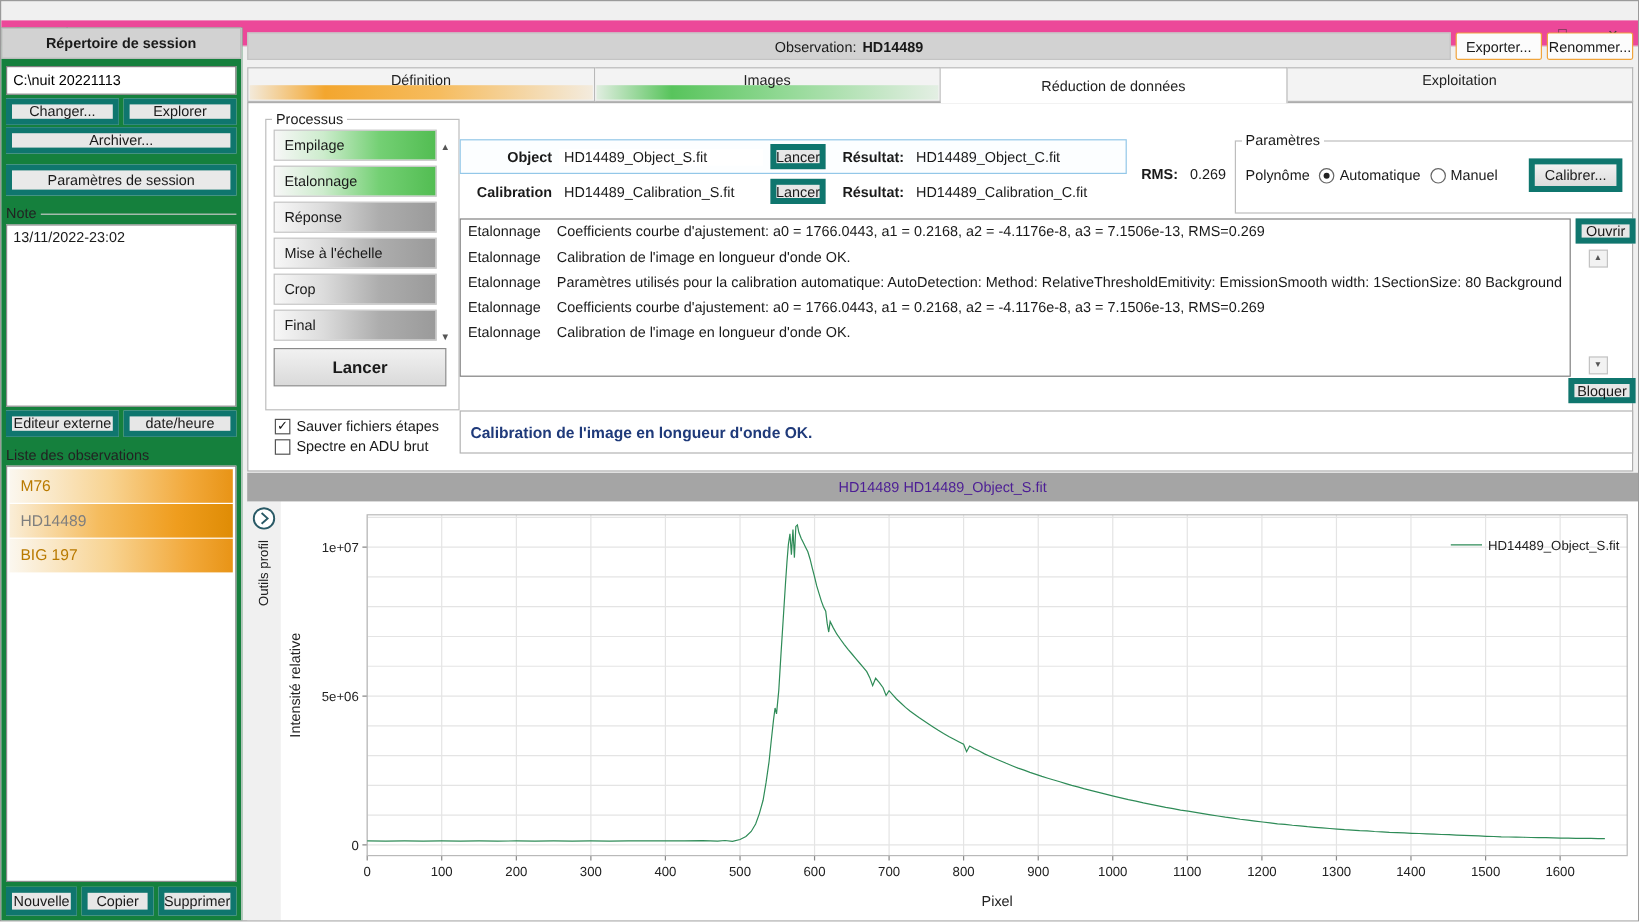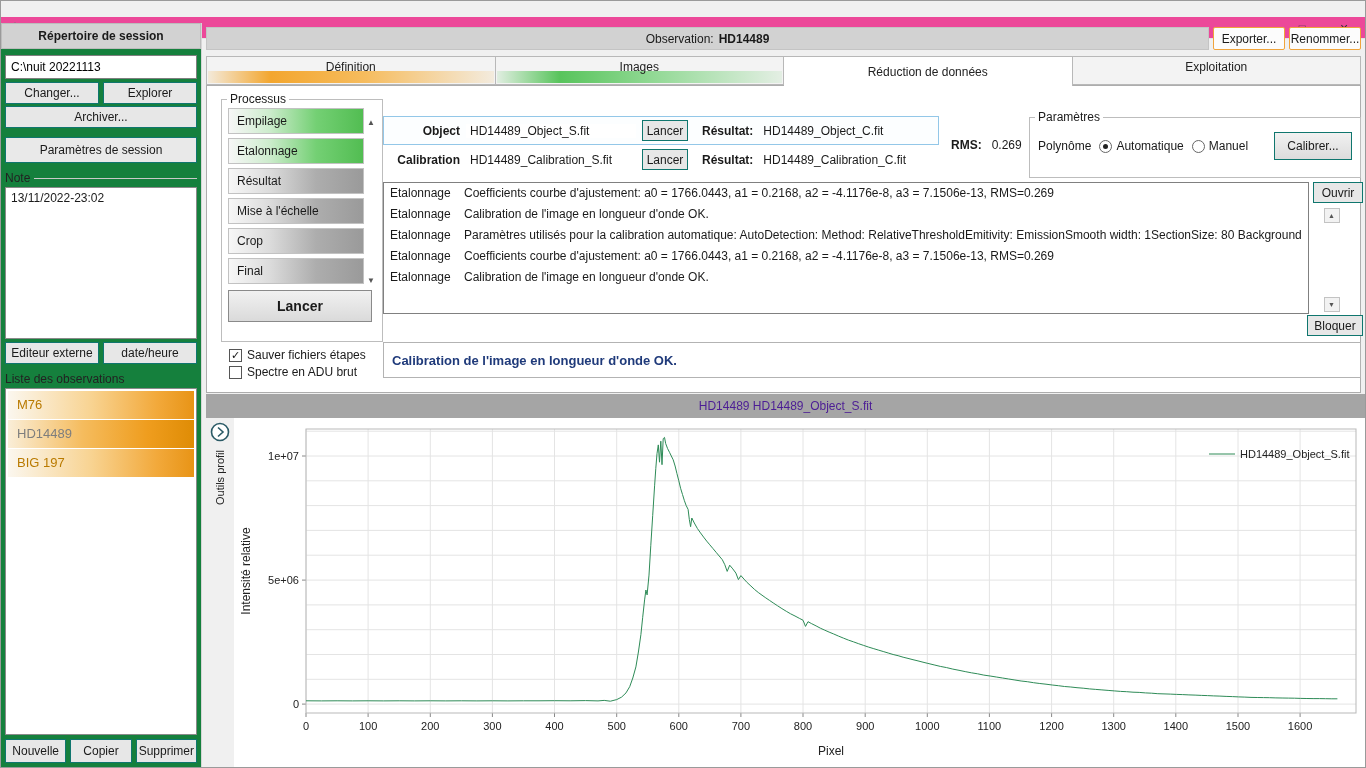--- a/index.html
+++ b/index.html
@@ -8,21 +8,21 @@
   .app { position:relative; width:1366px; height:768px; background:#f0f0f0; overflow:hidden; border:1px solid #9a9a9a; }
 
   
   .titlebar { position:absolute; left:0; top:16px; right:0; height:22px; background:#ec4899; display:flex; align-items:center; border-bottom:1px solid #e3e3e3; }
   .titlebar .appicon { margin:0 6px 0 7px; display:flex; }
   .titlebar .ttl { font-size:12px; color:#222; }
   .wbtns { margin-left:auto; display:flex; height:22px; }
   .wbtn { width:42px; height:22px; display:flex; align-items:center; justify-content:center; font-size:11px; color:#333; }
 
   
-  .btn { background:#e7e7e7; border:1px solid #0f766e; display:flex; align-items:center; justify-content:center; font-size:12px; color:#1a1a1a; }
+  .btn { background:#e7e7e7; border:5px solid #0f766e; display:flex; align-items:center; justify-content:center; font-size:12px; color:#1a1a1a; }
   .chk { width:13px; height:13px; border:1px solid #555; background:#fff; font-size:11px; line-height:11px; text-align:center; font-weight:bold; color:#111; flex-shrink:0; }
   .radio { width:13px; height:13px; border:1px solid #666; border-radius:50%; background:#fff; flex-shrink:0; }
   .radio::after { content:""; display:block; width:5px; height:5px; border-radius:50%; background:#222; margin:3px; opacity:0; }
   .radio.on::after { opacity:1; }
   fieldset { border:1px solid #bdbdbd; }
   legend { font-size:12px; padding:0 3px; margin-left:5px; color:#1a1a1a; }
 
   
   .sidebar { position:absolute; left:0; top:22px; width:201px; bottom:0; background:#15803d; display:flex; flex-direction:column; border-right:1px solid #d6d6d6; }
   .sb-header { height:26px; background:#d2d2d2; border:1px solid #bcbcbc; font-weight:bold; display:flex; align-items:center; justify-content:center; }
@@ -195,21 +195,21 @@
       </div>
     </div>
 
     <div class="panel">
 
       <fieldset class="gb-process">
         <legend>Processus</legend>
         <div class="proc-steps">
           <div class="step done">Empilage</div>
           <div class="step done">Etalonnage</div>
-          <div class="step pending">Résultat</div>
+          <div class="step pending">Réponse</div>
           <div class="step pending">Mise à l'échelle</div>
           <div class="step pending">Crop</div>
           <div class="step pending">Final</div>
         </div>
         <span class="proc-arrow" style="top:12px;">▲</span>
         <span class="proc-arrow" style="top:170px;">▼</span>
         <div class="btn btn-lancer-big">Lancer</div>
       </fieldset>
 
       <div class="chk-row" style="top:262px;">

